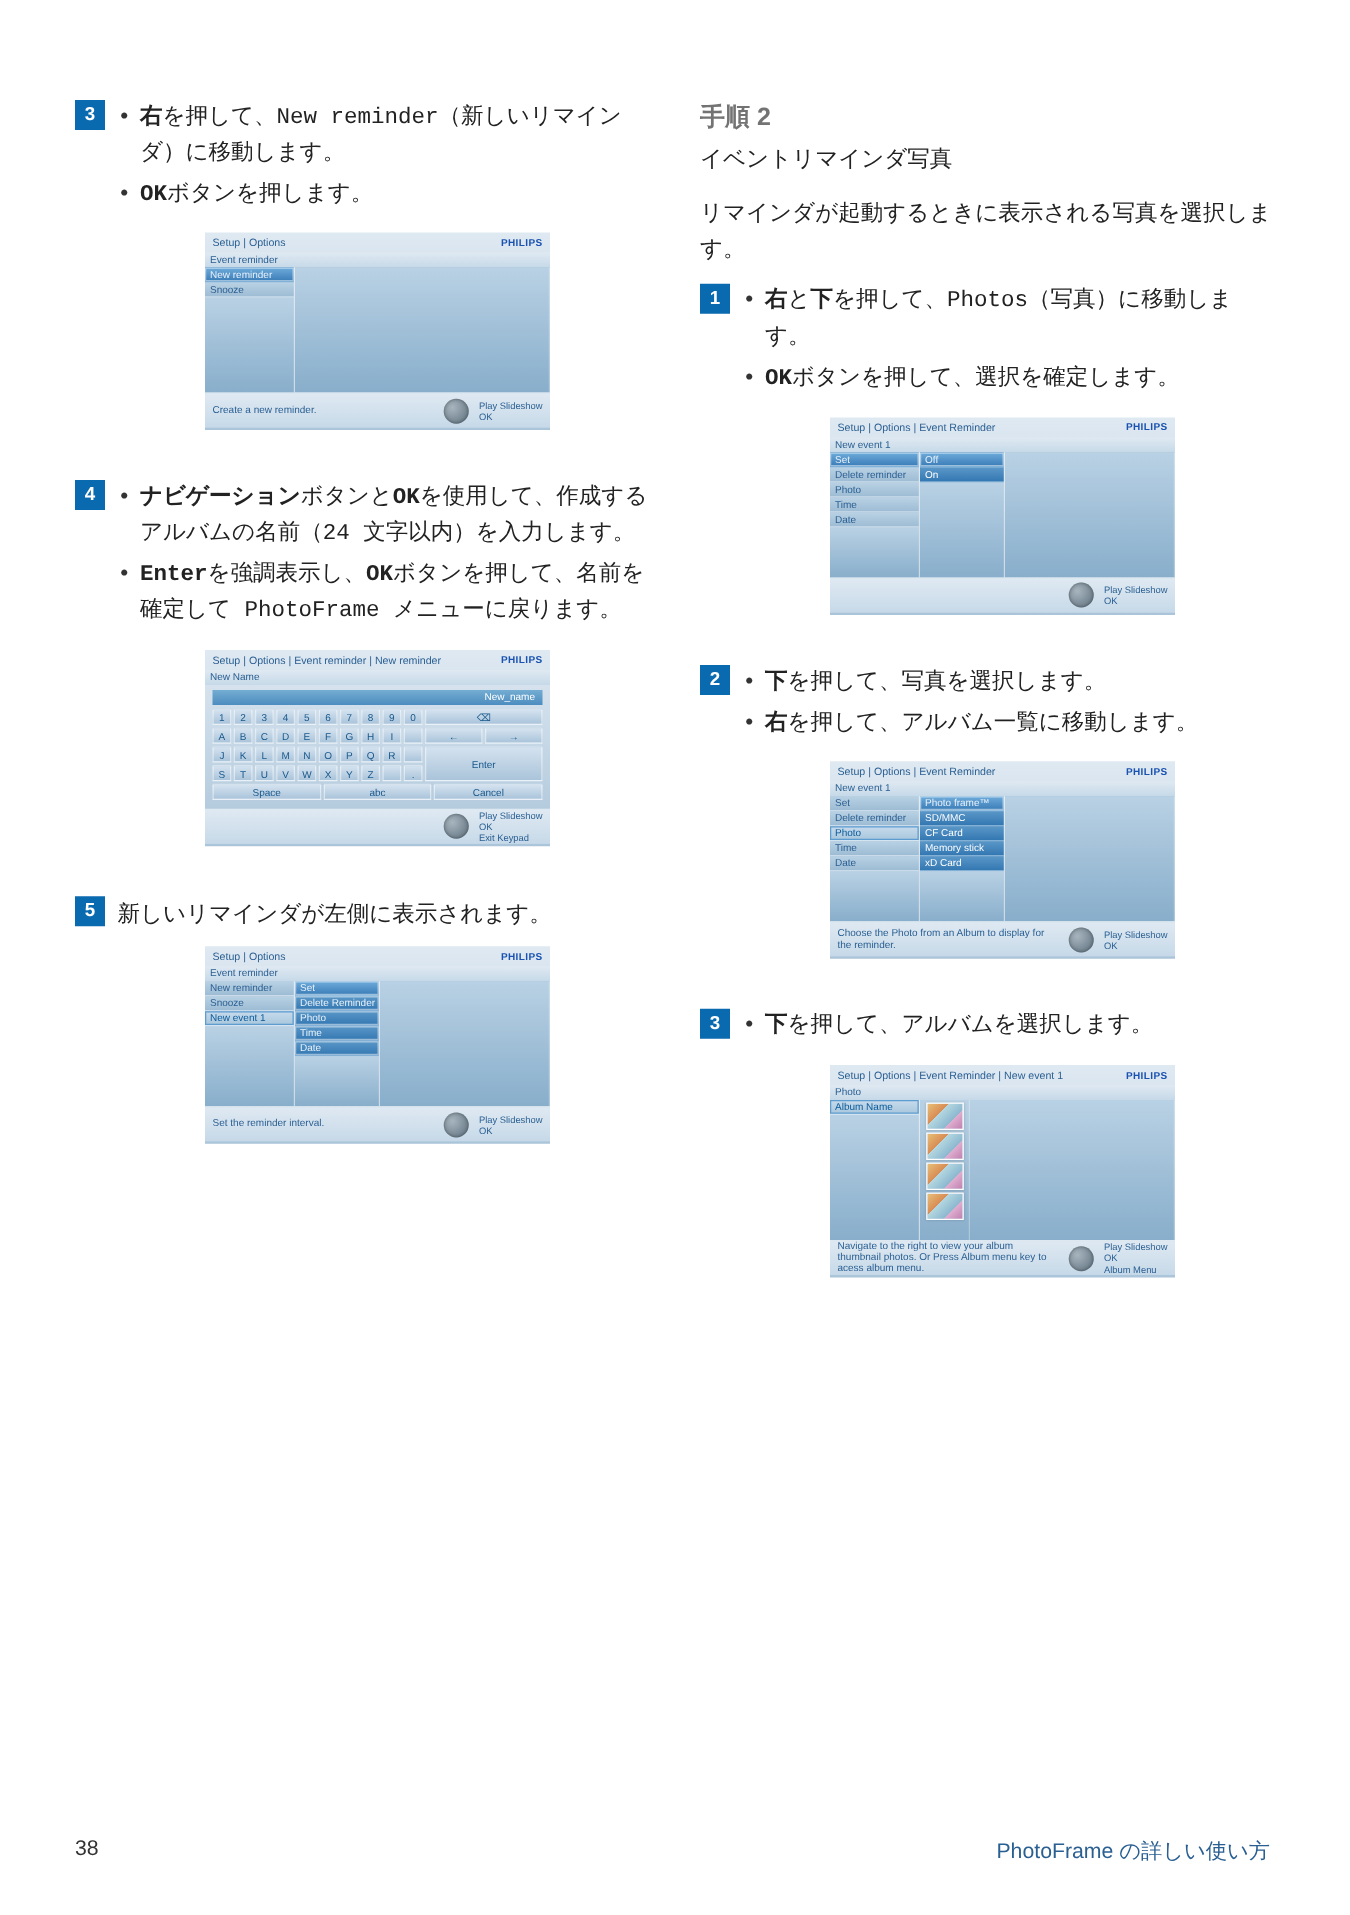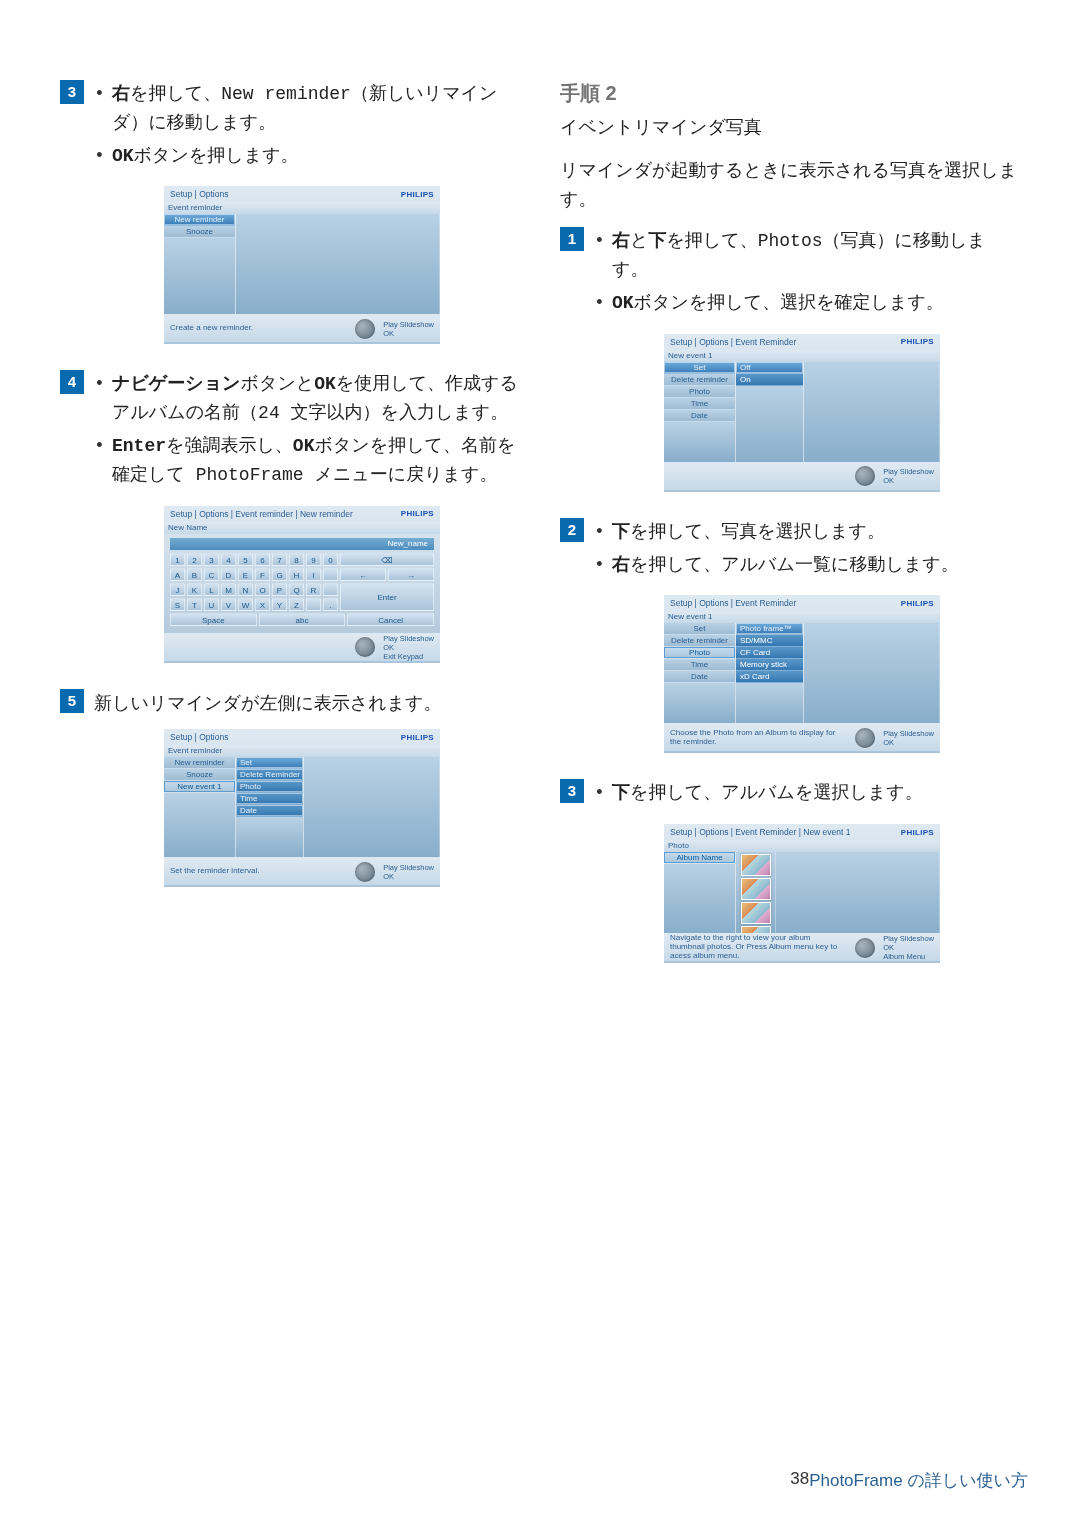--- a/index.html
+++ b/index.html
@@ -36,44 +36,44 @@
   .bullet-list li::before { content: "•"; position: absolute; left: 0; color: #333; }
   b { font-weight: bold; }
   .para { margin-bottom: 14px; line-height: 1.6; }
   .step2-title { font-weight: bold; font-size: 20px; margin-bottom: 6px; color: #737373; }
 
   
   .shot {
     width: 300px;
     font-size: 8.5px;
     position: relative;
-    margin: 12px auto 26px auto;
+    margin: 12px auto 40px auto;
     padding-left: 24px;
   }
   .shot-bg {
     background: linear-gradient(to bottom, #dfe9f2 0%, #aac4d9 100%);
     padding-bottom: 2px;
     position: relative;
   }
   .shot-head {
     height: 16px;
     display: flex;
     justify-content: space-between;
     align-items: center;
     padding: 0 6px;
     color: #2a5f92;
   }
   .brand { color: #1a52b0; font-weight: bold; letter-spacing: 0.3px; font-size: 8px; }
   .shot-body { display: flex; height: 100px; }
-  .shot-body.tall { height: 81px; }
+  .shot-body.tall { height: 112px; }
   .panel {
     display: flex; flex-direction: column;
     border-right: 1px solid rgba(255,255,255,0.3);
   }
-  .panel.first { width: 72px; text-align: center; }
+  .panel.first { width: 72px; }
   .panel.second { width: 68px; }
   .panel.rest { flex: 1; background: linear-gradient(to bottom, #b9d1e4, #88aecb); }
   .panel-header {
     height: 12px;
     background: linear-gradient(to bottom, #dfe9f2, #c6d9e8);
     color: #2a5f92;
     padding: 0 4px;
     line-height: 12px;
     font-size: 8px;
     white-space: nowrap;
@@ -161,22 +161,22 @@
   .thumb {
     width: 30px; height: 22px;
     background: linear-gradient(135deg,#e8c078 0%,#d98c54 35%,#b5d8e0 35%,#8cb8d0 68%,#e0b0d0 68%,#c080b0 100%);
     border: 1px solid #fff;
     box-shadow: 0 0 2px rgba(0,0,0,0.2);
   }
 
   
   .pagefoot {
     position: absolute;
-    bottom: 40px; left: 60px; right: 52px;
-    display:flex; justify-content:flex-end;
+    bottom: 40px; left: 60px; right: 64px;
+    display:flex; justify-content:space-between;
     font-size: 17px;
   }
   .pnum { color:#333; }
   .crumb { color:#2a5f92; }
 </style>
 </head>
 <body>
 
 <div class="page">
 

